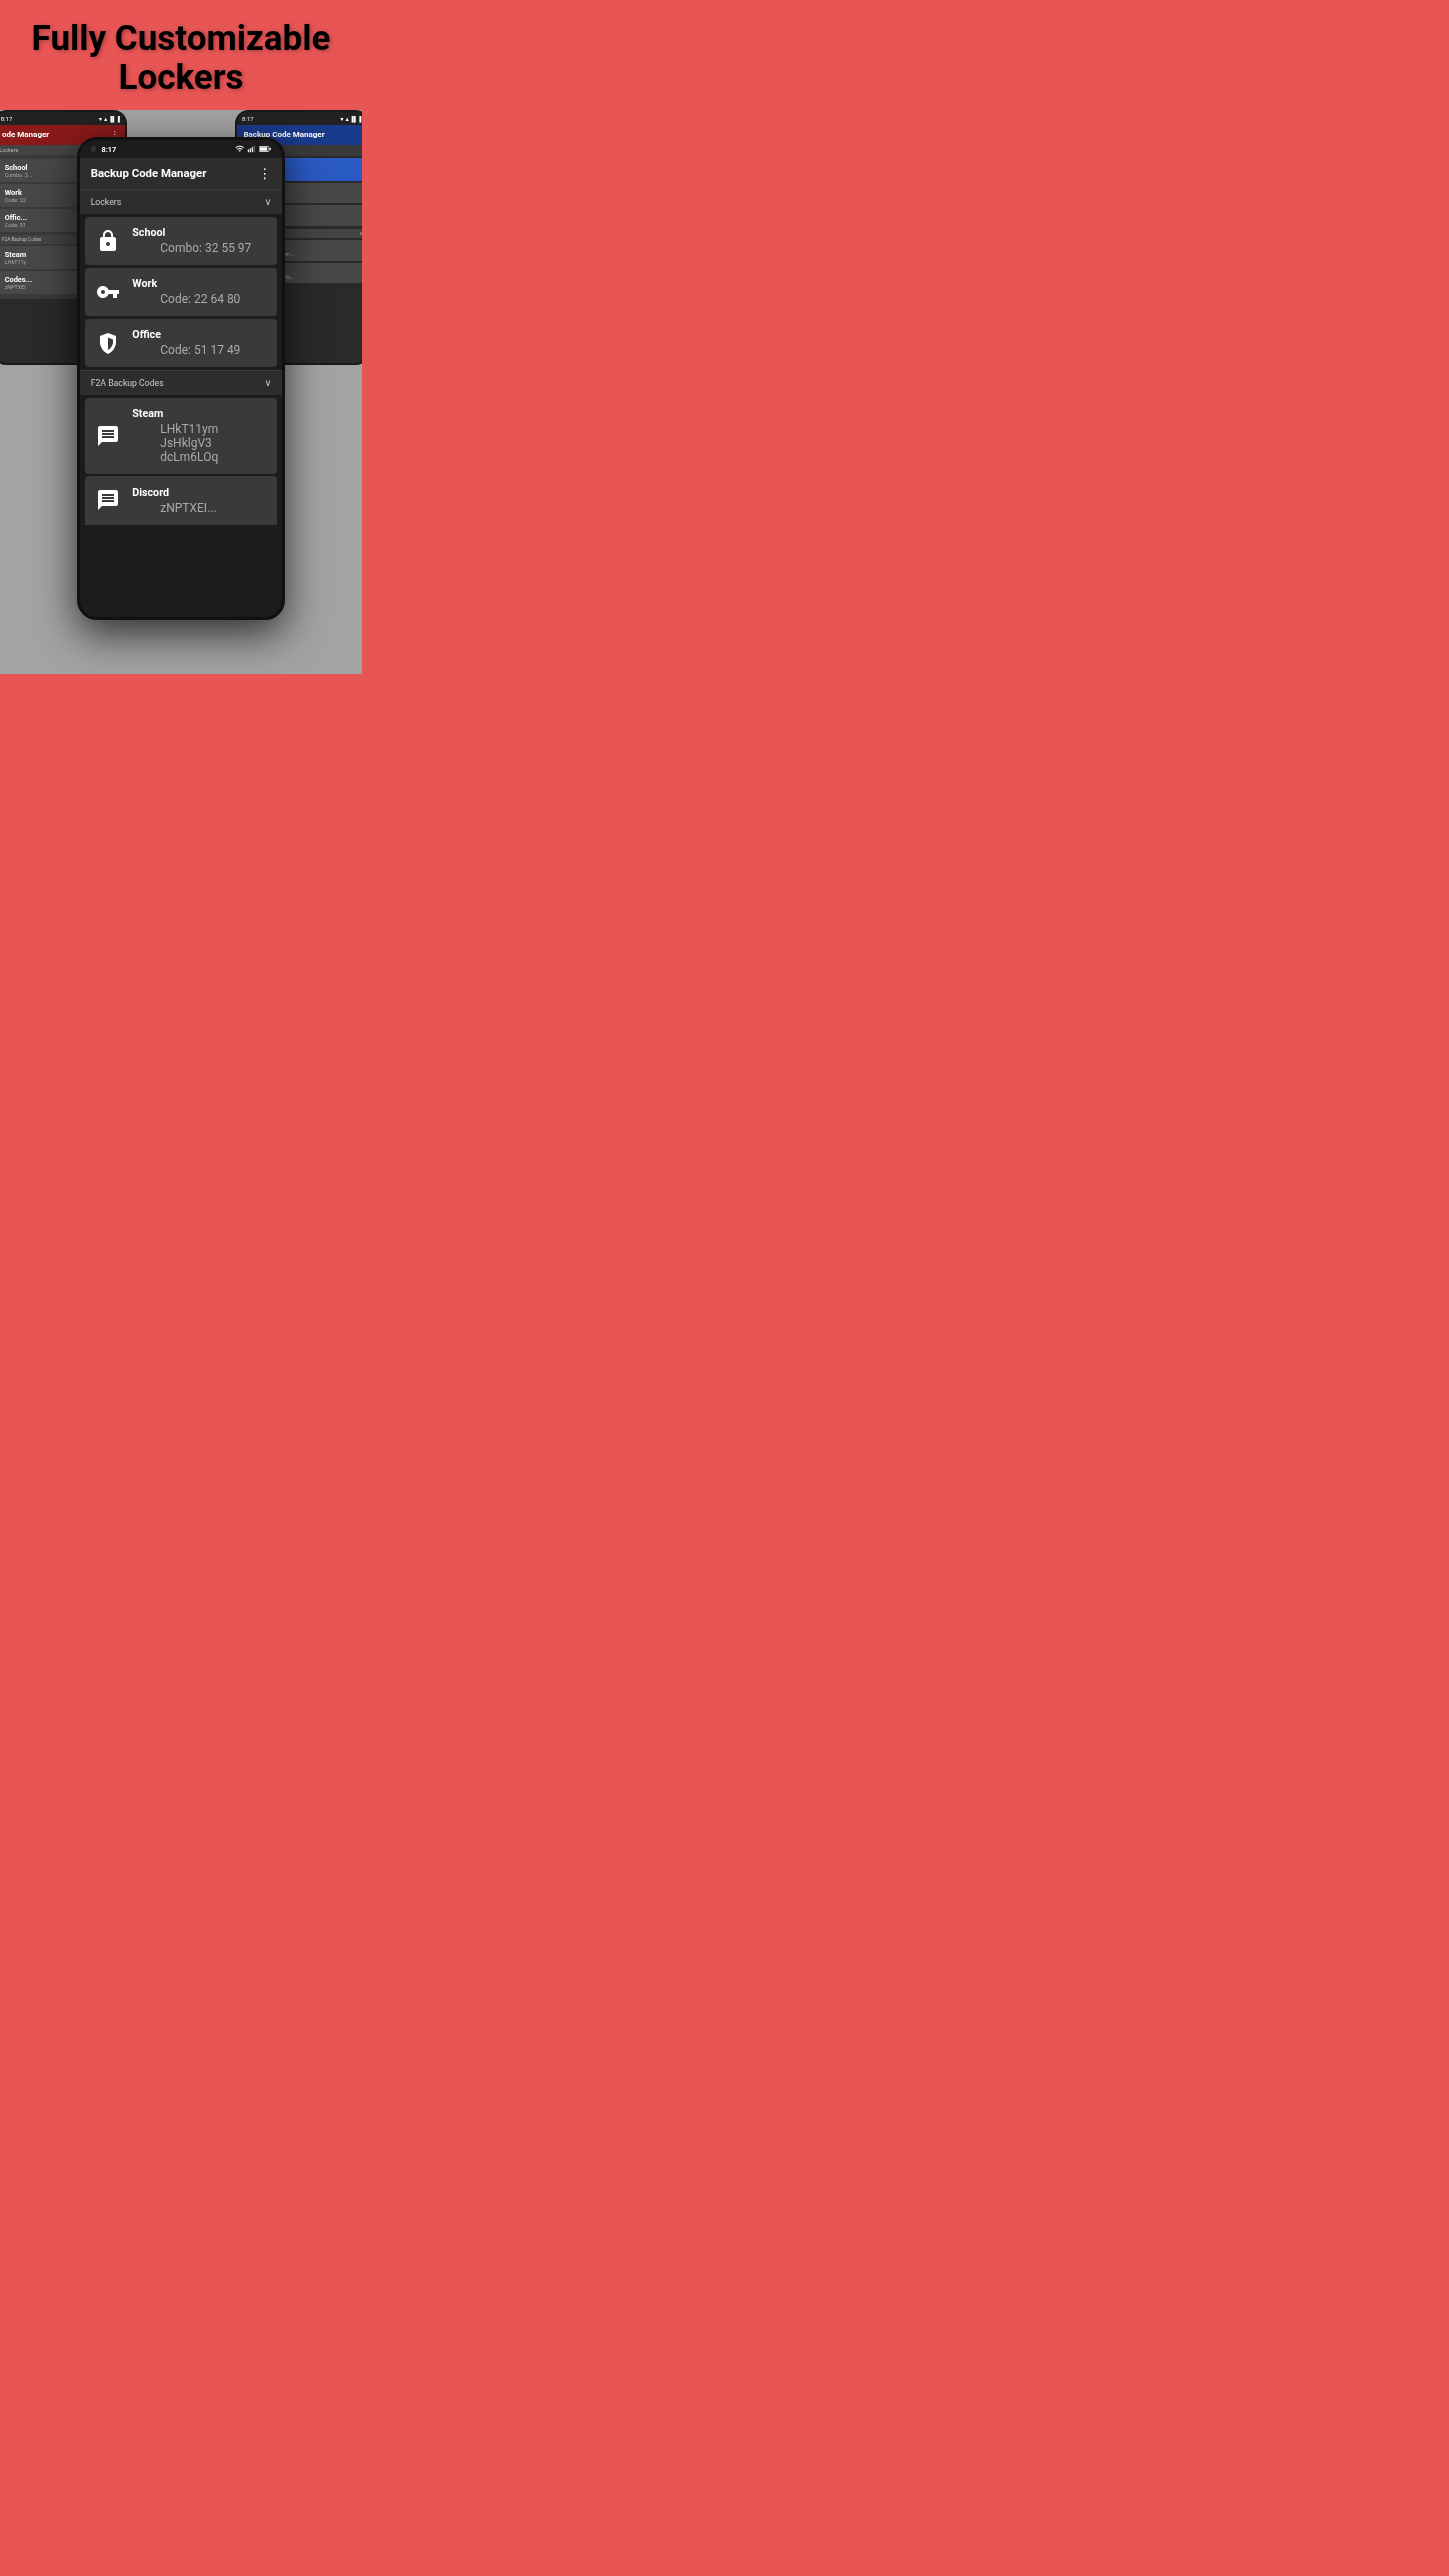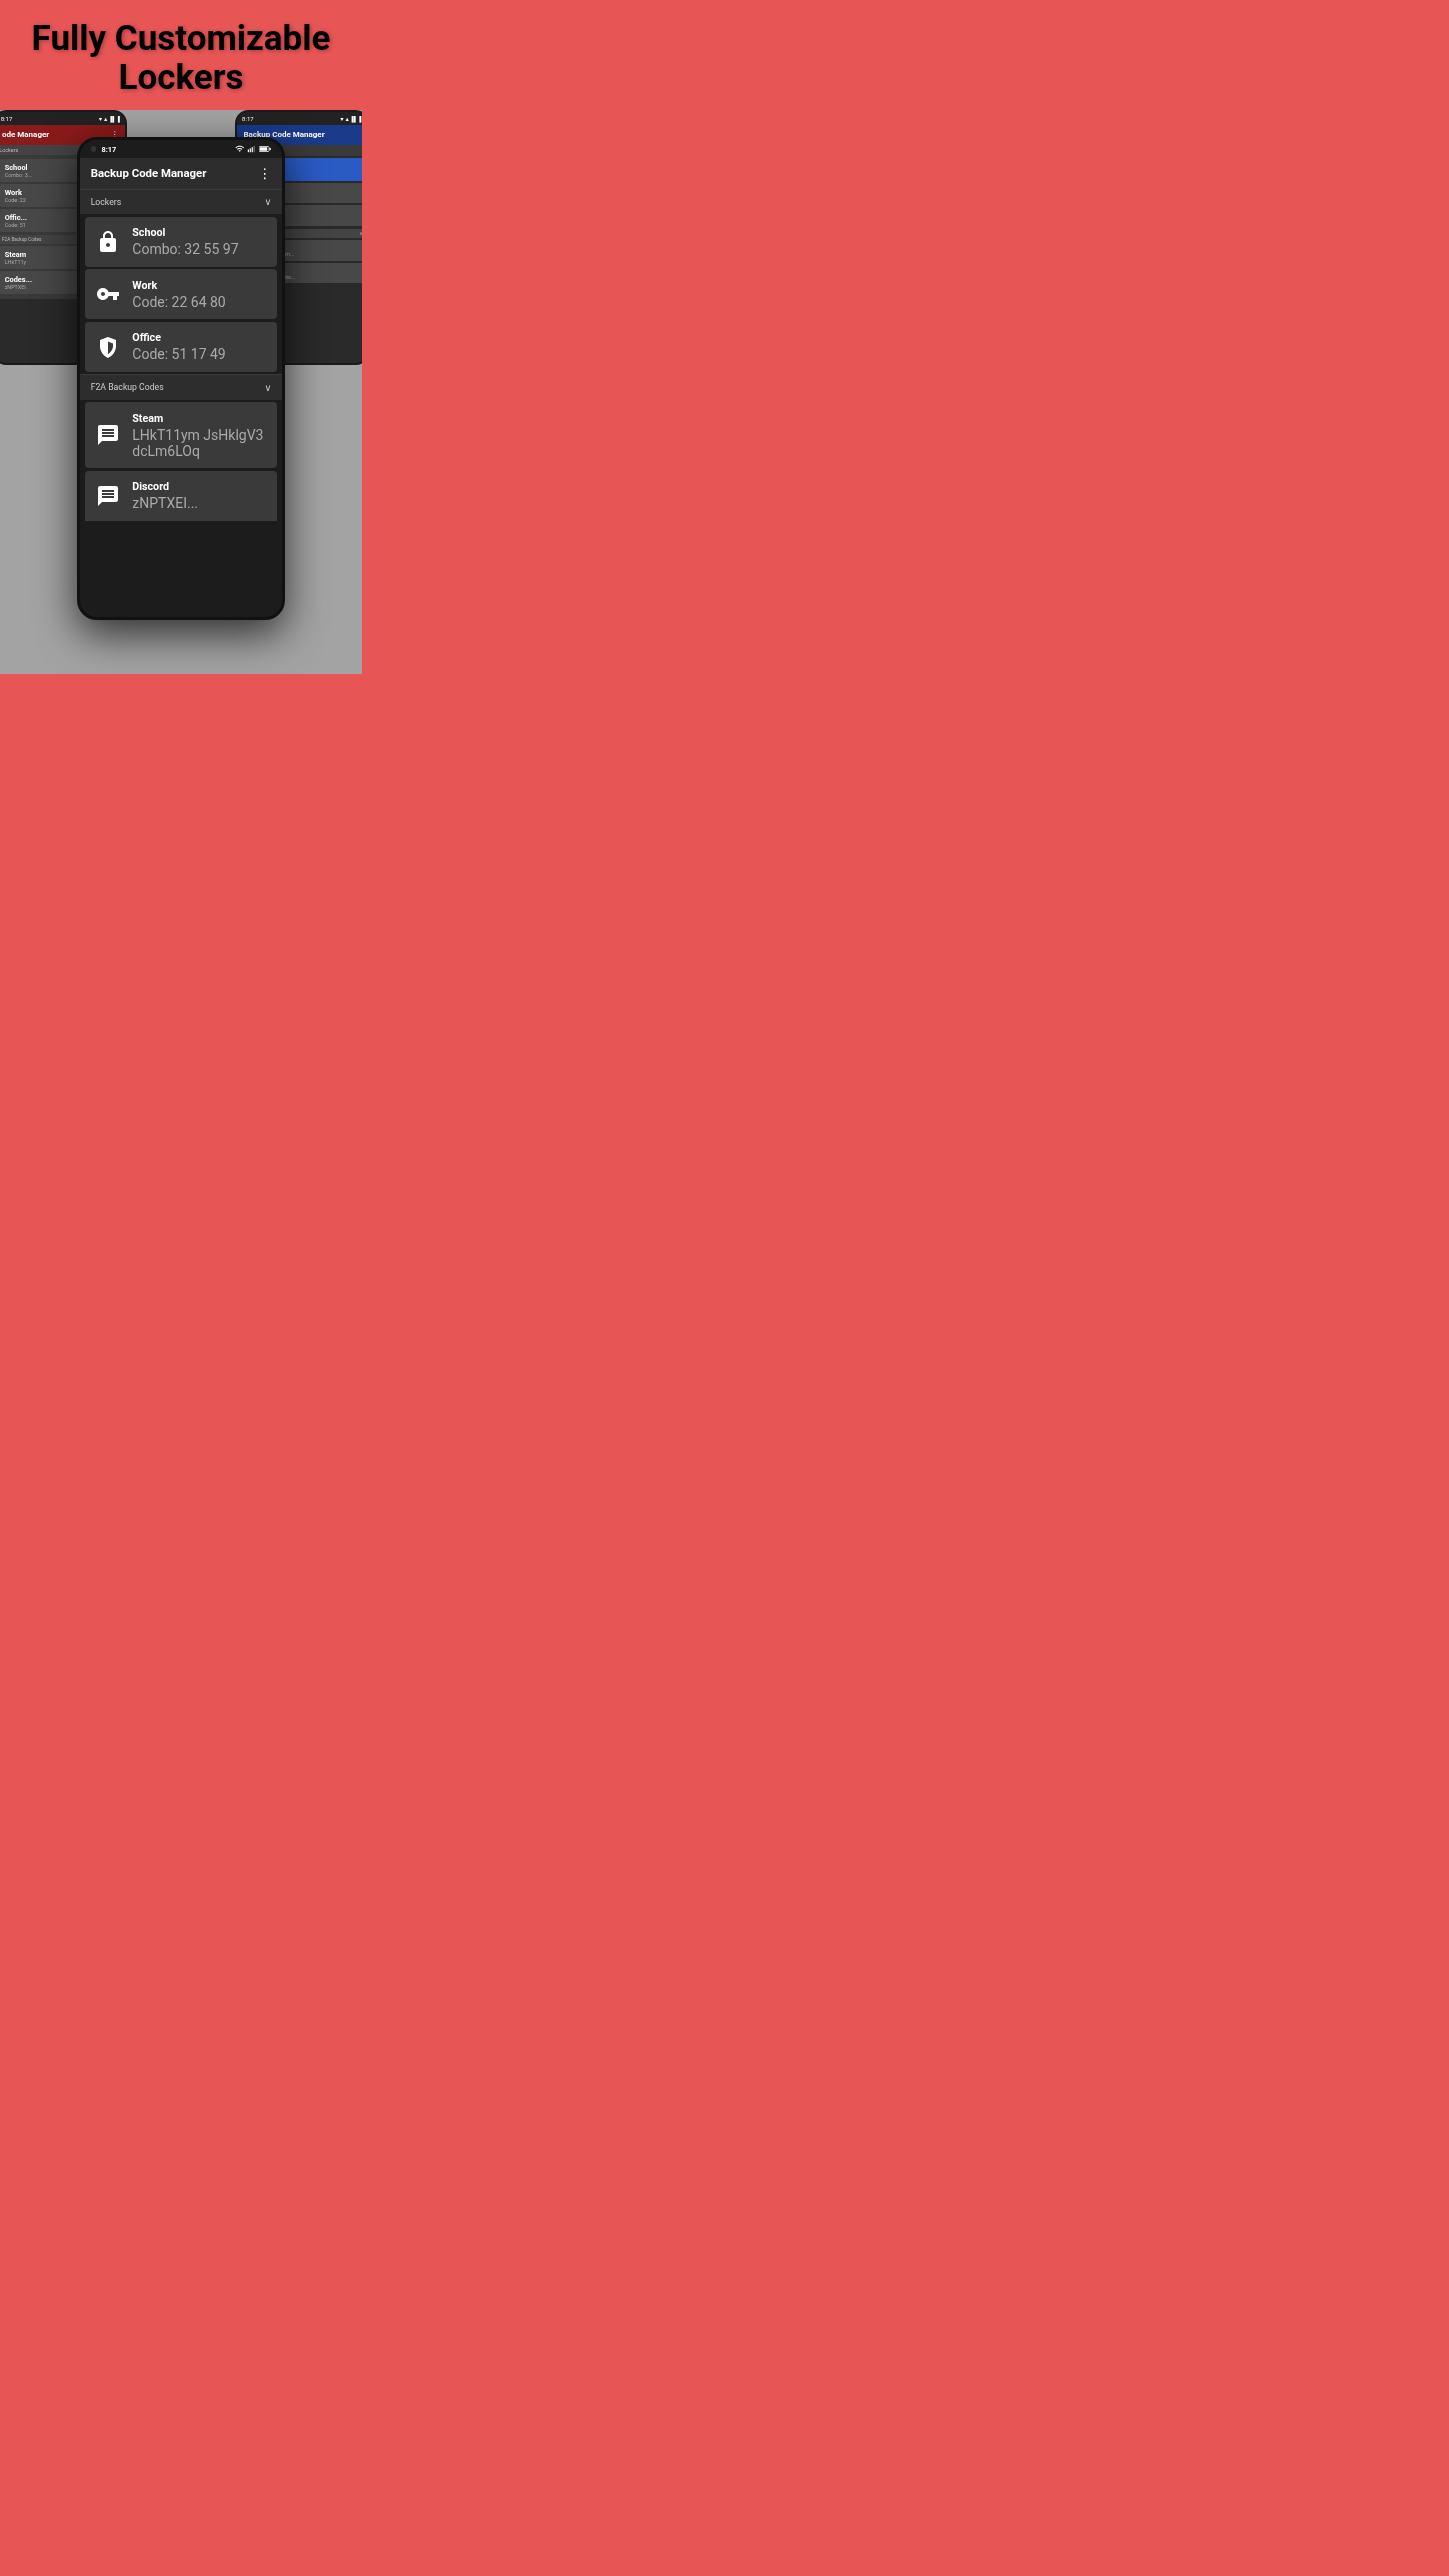--- a/index.html
+++ b/index.html
@@ -269,21 +269,22 @@
 
     .item-name {
       color: white;
       font-size: 10.7px;
       font-weight: bold;
       margin-bottom: 2px;
     }
 
     .item-value {
       color: #aaaaaa;
-      font-size: 14px;
+      font-size: 12px;
+      margin-left: 28px;
     }
 
     
     ::-webkit-scrollbar { display: none; }
 
     
     .bg-right-list-item {
       background: #484848;
       margin: 2px 1.3px;
       padding: 3.4px 5.4px;

